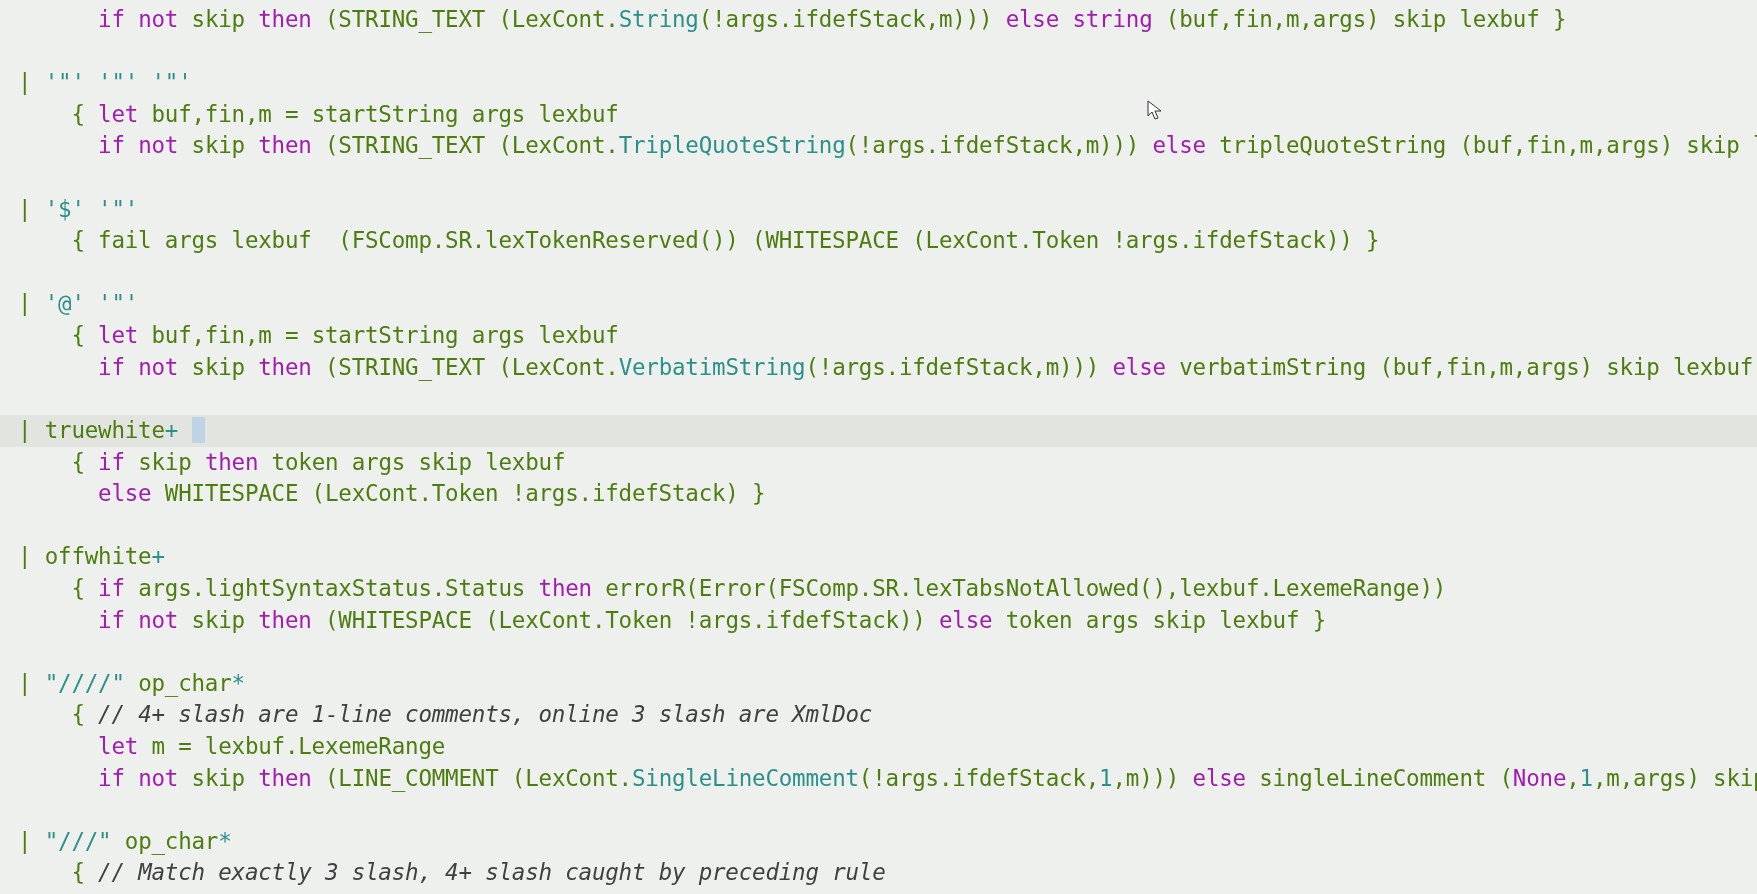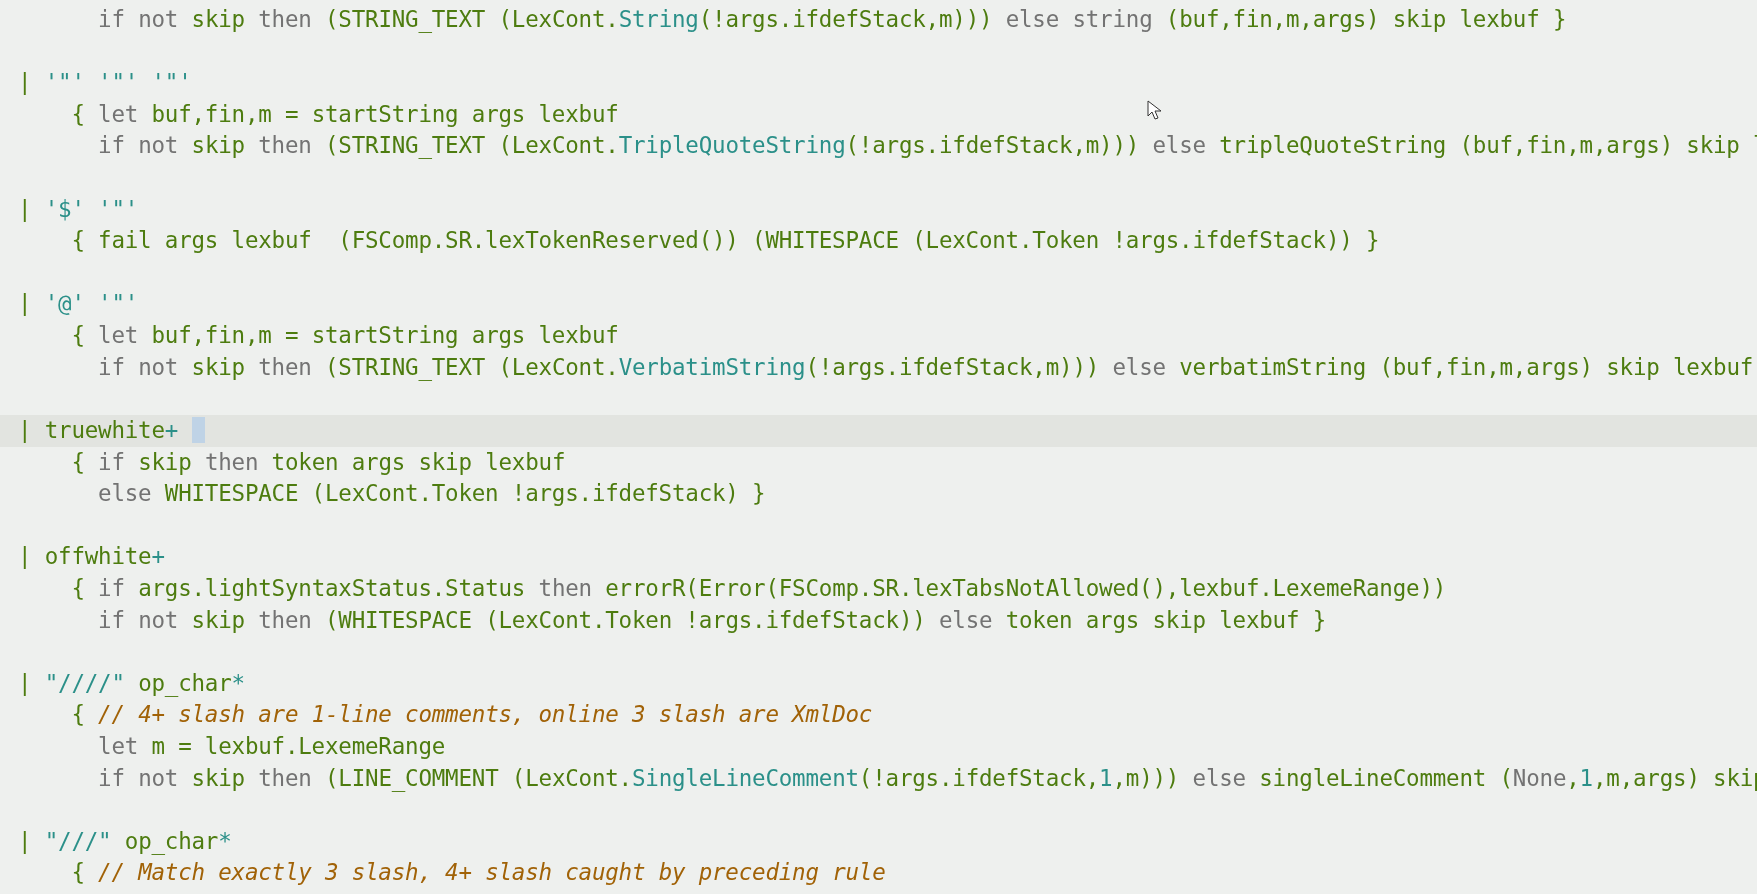--- a/index.html
+++ b/index.html
@@ -21,26 +21,26 @@
     padding-left: 18px;
     min-height: 1.405em;
   }
   .line.hl {
     background: #e2e4e0;
   }
   .sel {
     background: #bfd3e6;
   }
   
-  .kw  { color: #737373; }  
+  .kw  { color: #a21caf; }  
   .id  { color: #4d7c0f; }
   .fn  { color: #2b9089; }  
   .str { color: #2b9089; }  
   .num { color: #2b9089; }
-  .com { color: #a16207; font-style: italic; }
+  .com { color: #404040; font-style: italic; }
   .plus{ color: #2b9089; }
 
   .cursor {
     position: absolute;
     width: 16px;
     height: 22px;
     pointer-events: none;
   }
   .cursor svg { width:100%; height:100%; }
 </style>

